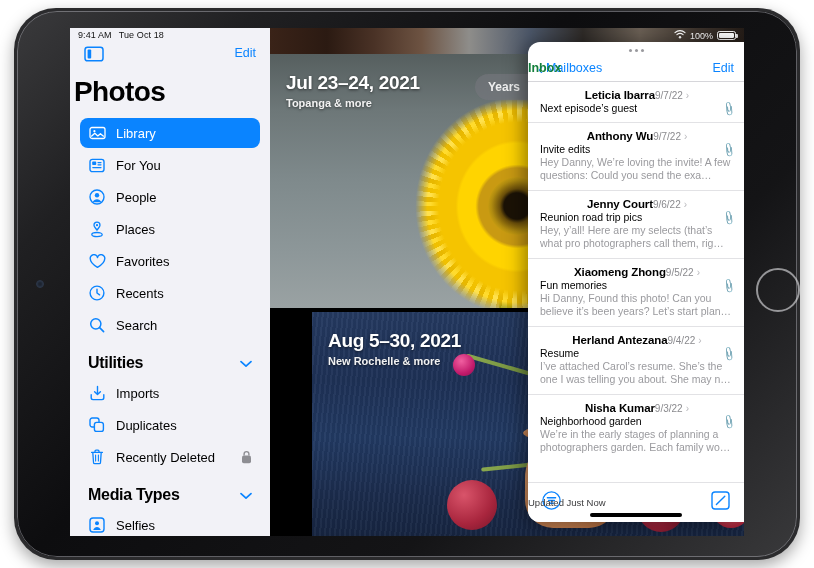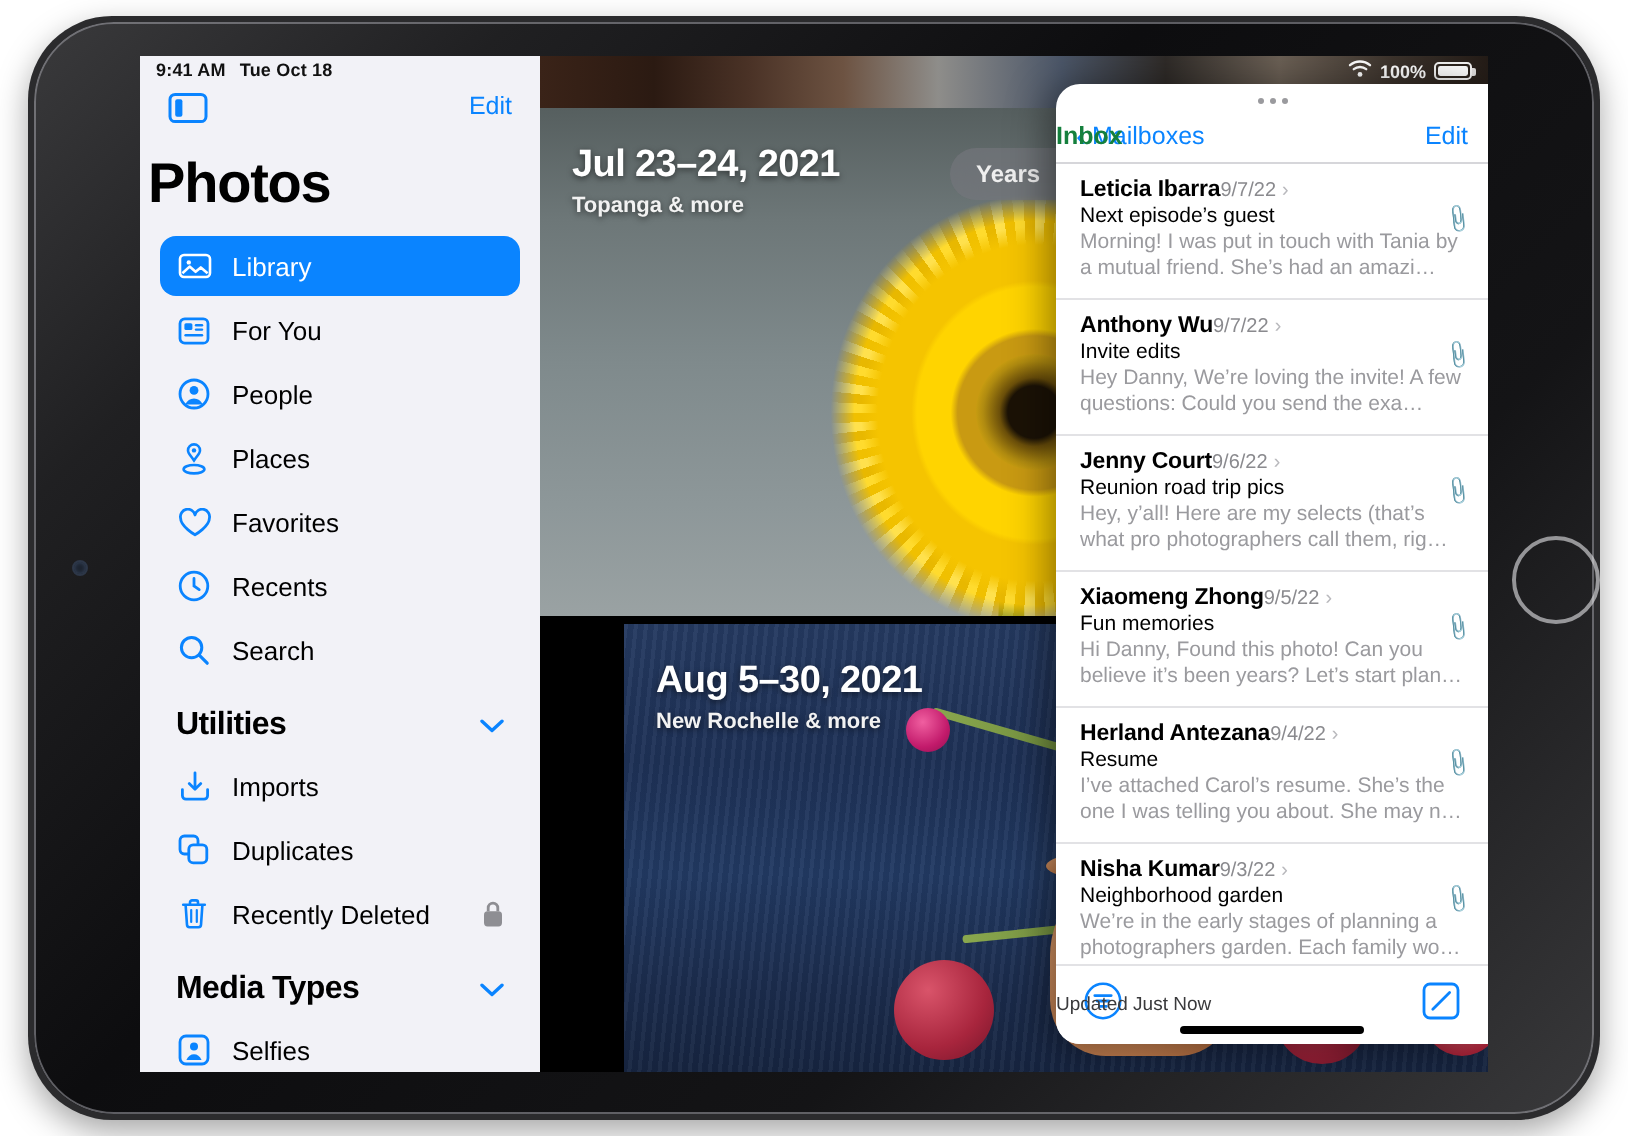--- a/index.html
+++ b/index.html
@@ -47,27 +47,27 @@
     background:#000;
   }
 
   
   .statusbar{
     position:absolute; left:0; top:0; width:674px; height:18px;
     z-index:40; pointer-events:none;
   }
   .sb-left{
     position:absolute; left:8px; top:2px;
-    font-size:9px; font-weight:700; color:#111; letter-spacing:.1px;
+    font-size:9px; font-weight:400; color:#111; letter-spacing:.1px;
     display:flex; gap:7px; align-items:center;justify-content:flex-end;
   }
   .sb-right{
     position:absolute; right:8px; top:2px;
     display:flex; gap:4px; align-items:center;
-    font-size:9px; font-weight:700; color:#fff;
+    font-size:9px; font-weight:400; color:#fff;
   }
   .wifi-ico{ display:block; }
   .batt{
     position:relative; width:19px; height:9px; border:1.2px solid rgba(255,255,255,.95);
     border-radius:2.5px;
   }
   .batt::after{
     content:""; position:absolute; right:-3.2px; top:2.3px; width:1.8px; height:4px;
     background:rgba(255,255,255,.85); border-radius:0 1px 1px 0;
   }
@@ -291,21 +291,21 @@
     font-size:12.5px; font-weight:700; color:#15803d; pointer-events:none;
   }
   .mail-edit{ color:#0a84ff; font-size:12.5px; }
   .mail-list{ flex:1; overflow:hidden; }
   .mrow{
     position:relative;
     padding:7px 10px 8px 12px;
     border-top:1px solid #e2e2e5;
   }
   .mrow:first-child{ border-top:1px solid #d6d6da; }
-  .mrow-top{ display:flex; align-items:baseline; justify-content:flex-start; }
+  .mrow-top{ display:flex; align-items:baseline; justify-content:center; }
   .m-from{ font-size:11.5px; font-weight:700; color:#000; letter-spacing:-.1px; }
   .m-meta{ display:flex; align-items:center; gap:3px; }
   .m-date{ font-size:10px; color:#8a8a8e; }
   .m-chev{ font-size:10px; color:#b9b9bd; }
   .m-subj{ font-size:10.5px; color:#000; margin-top:1px; padding-right:12px; }
   .m-prev{ font-size:10.5px; color:#9a9a9e; line-height:1.24; margin-top:1px; }
   .m-clip{
     position:absolute; right:9px; top:22px; color:#b5b5b9; font-size:10px;
     transform:rotate(35deg);
   }
@@ -567,21 +567,20 @@
 
         <div class="mrow">
           <div class="mrow-top">
             <span class="m-from">Leticia Ibarra</span>
             <span class="m-meta">
               <span class="m-date">9/7/22</span>
               <span class="m-chev">›</span>
             </span>
           </div>
           <div class="m-subj">Next episode’s guest</div>
-          <div class="m-prev">Morning! I was put in touch with Tania by a mutual friend. She’s had an amazi…</div>
           <span class="m-clip">📎</span>
         </div>
 
         <div class="mrow">
           <div class="mrow-top">
             <span class="m-from">Anthony Wu</span>
             <span class="m-meta">
               <span class="m-date">9/7/22</span>
               <span class="m-chev">›</span>
             </span>

